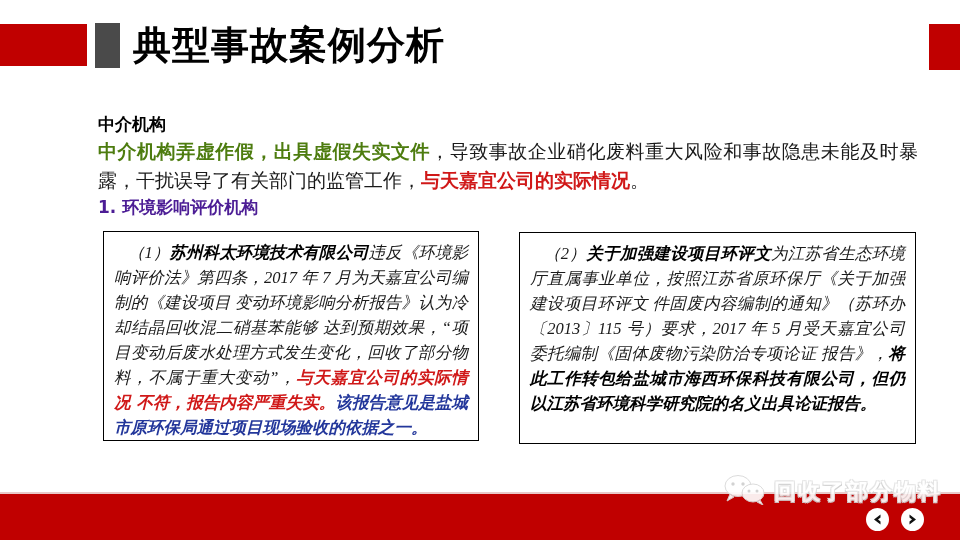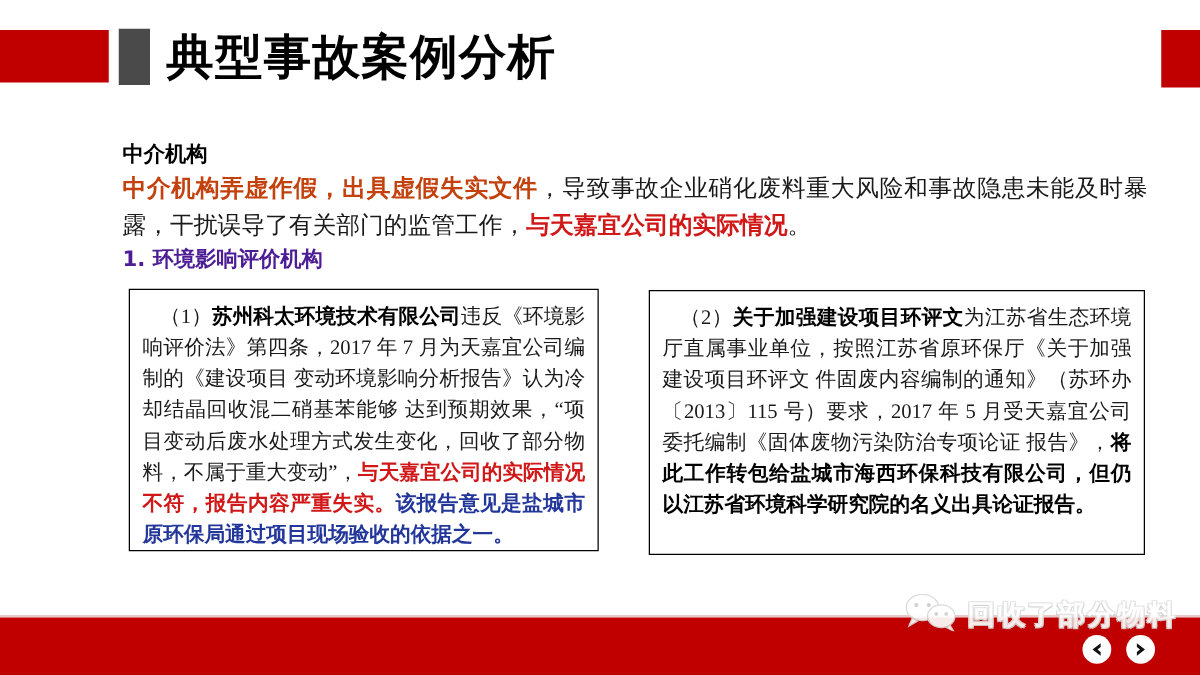--- a/index.html
+++ b/index.html
@@ -71,21 +71,21 @@
     color: #000000;
   }
   .intro-body {
     font-family: "Liberation Serif", "DejaVu Serif", serif;
     font-size: 19px;
     line-height: 29px;
     color: #1a1a1a;
     text-align: justify;
   }
   .em-blue {
-    color: #c2410c;
+    color: #4d7c0f;
     font-family: "DejaVu Sans", "Liberation Sans", sans-serif;
     font-weight: bold;
   }
   .em-red {
     color: #d01818;
     font-family: "DejaVu Sans", "Liberation Sans", sans-serif;
     font-weight: bold;
   }
 
   
@@ -101,20 +101,21 @@
   }
 
   
   .case-box {
     position: absolute;
     box-sizing: border-box;
     border: 1.5px solid #000000;
     background: #ffffff;
     padding: 8px 10px 10px 10px;
     overflow: hidden;
+    font-style: italic;
   }
   .case-box.left  { left: 103px; top: 231px; width: 376px; height: 210px; }
   .case-box.right { left: 519px; top: 232px; width: 397px; height: 212px; }
 
   .case-text {
     font-family: "Liberation Serif", "DejaVu Serif", serif;
     font-size: 16.5px;
     line-height: 25px;
     color: #1a1a1a;
     text-align: justify;

